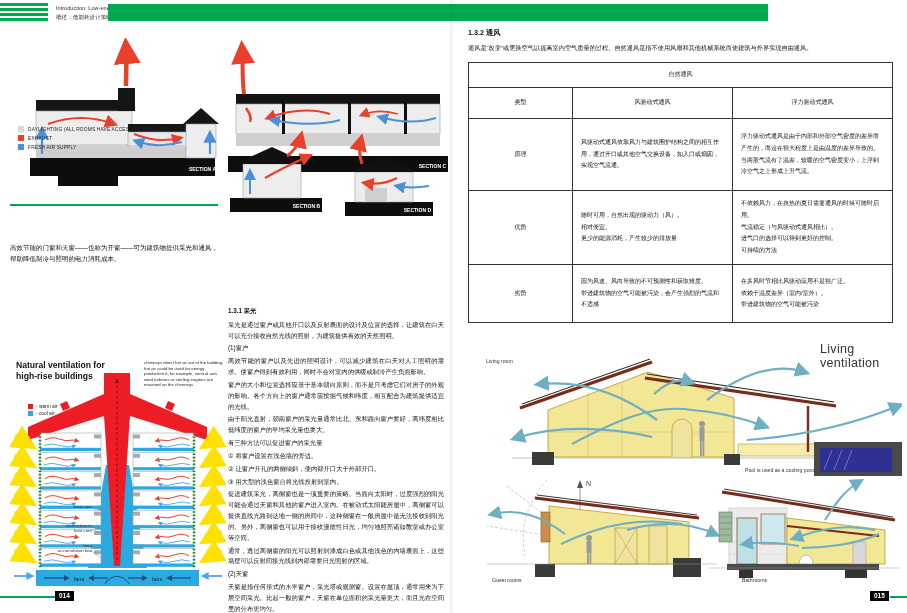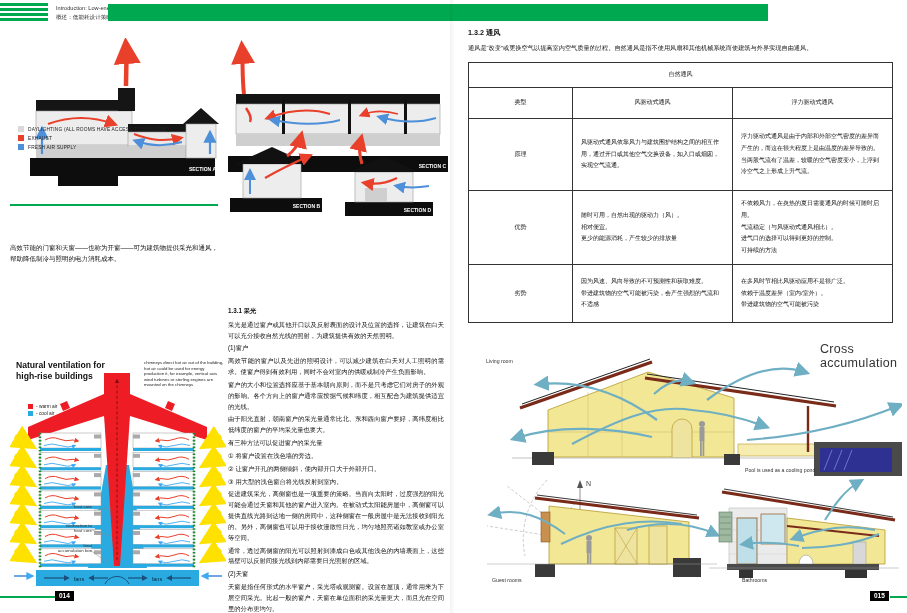--- a/index.html
+++ b/index.html
@@ -326,21 +326,21 @@
         <td class="lab">劣势</td>
         <td class="prelines">因为风速、风向导致的不可预测性和获取难度。
 带进建筑物的空气可能被污染，会产生强烈的气流和不适感</td>
         <td class="prelines">在多风时节相比风驱动应用不是很广泛。
 依赖于温度差异（室内/室外）。
 带进建筑物的空气可能被污染</td>
       </tr>
     </tbody>
       </table>
 
-    <div class="abs cv-title" style="left:358px;top:342px;">Cross accumulation</div>
+    <div class="abs cv-title" style="left:358px;top:342px;">Living ventilation</div>
     <div class="abs fig-lab" style="left:24px;top:358px;">Living room</div>
 
     <svg class="abs" style="left:40px;top:352px;" width="400" height="126" viewBox="0 0 400 126">
       <defs>
         <marker id="mT" markerWidth="7" markerHeight="7" refX="4" refY="3.5" orient="auto">
           <path d="M0,0 L7,3.5 L0,7 Z" fill="#6FAFC4"></path>
           </marker>
       </defs>
       <line x1="10" y1="106" x2="398" y2="106" stroke="#999" stroke-width="0.6"></line>
       <polygon points="46,58 146,20 232,46 232,105 46,105" fill="#F2E795" stroke="#B5992F" stroke-width="0.8"></polygon>

